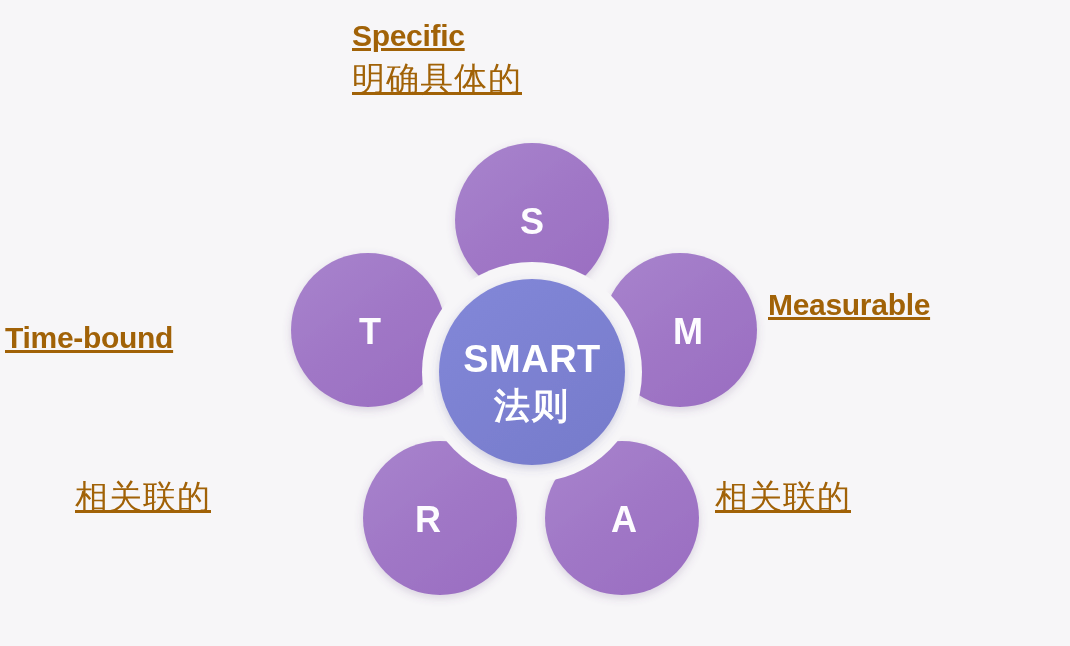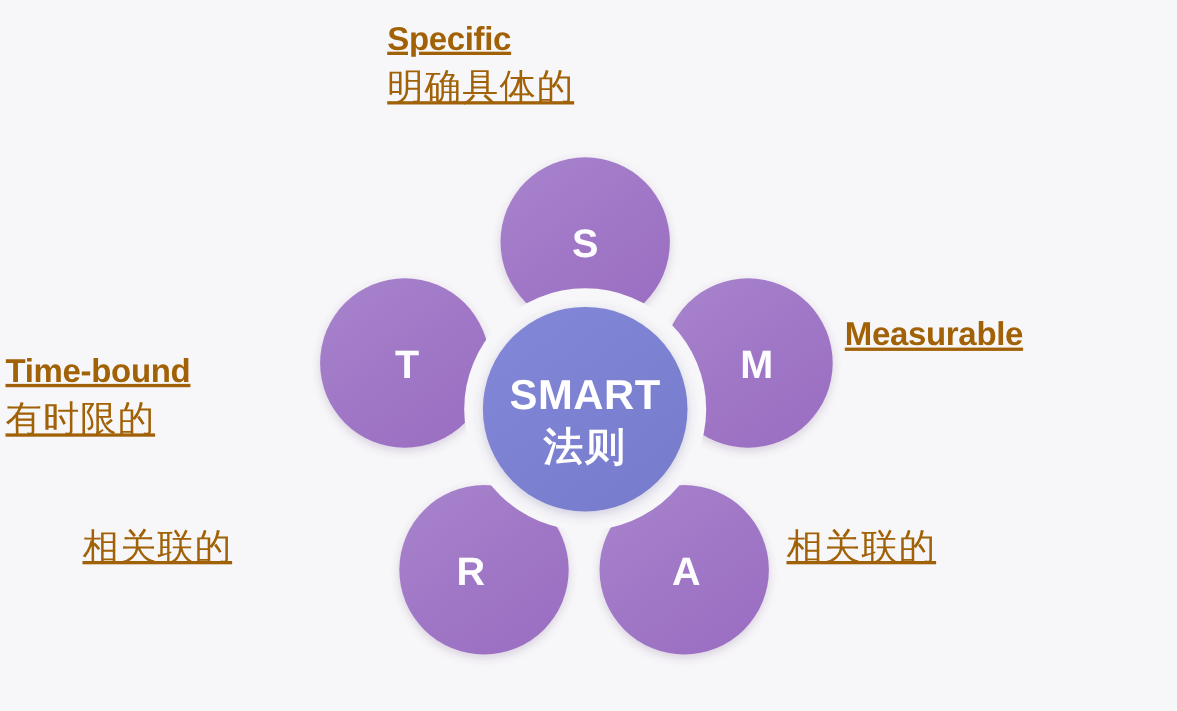--- a/index.html
+++ b/index.html
@@ -142,14 +142,13 @@
 <div class="label" id="label-attainable">
   <span class="zh">相关联的</span>
 </div>
 
 <div class="label" id="label-relevant">
   <span class="zh">相关联的</span>
 </div>
 
 <div class="label" id="label-timebound">
   <span class="en">Time-bound</span>
-  <span class="zh">有时限的</span>
 </div>
 
 </body></html>

